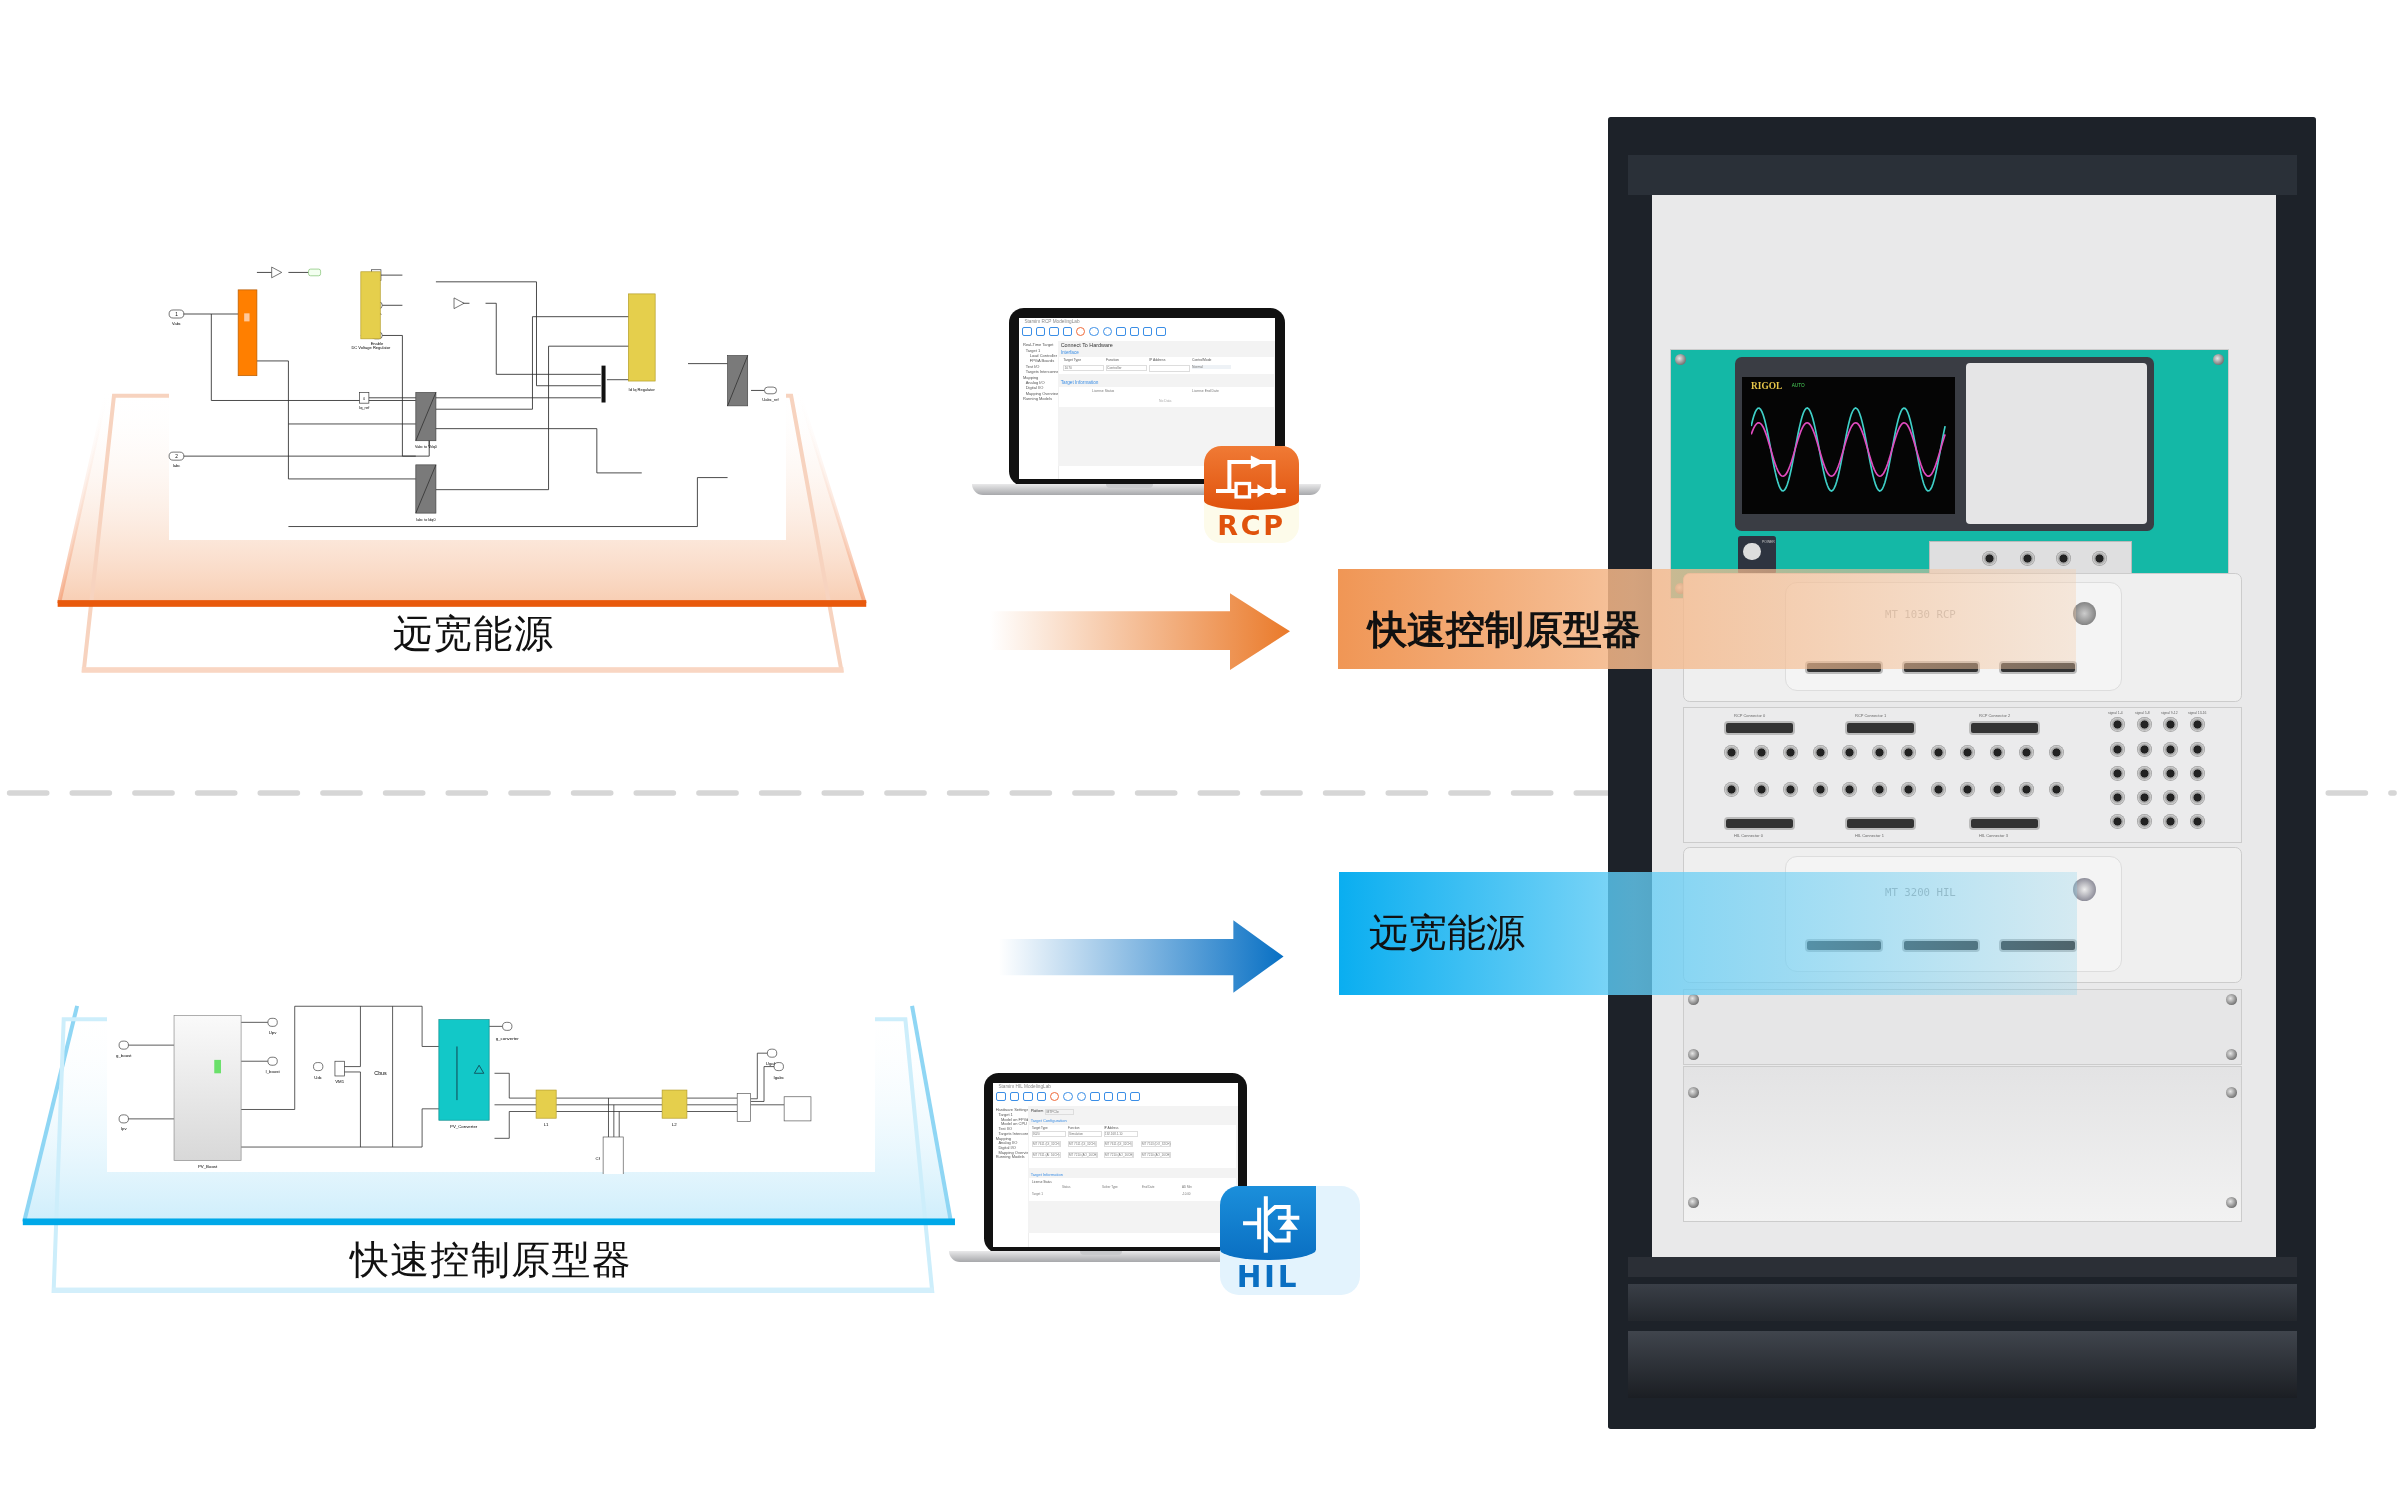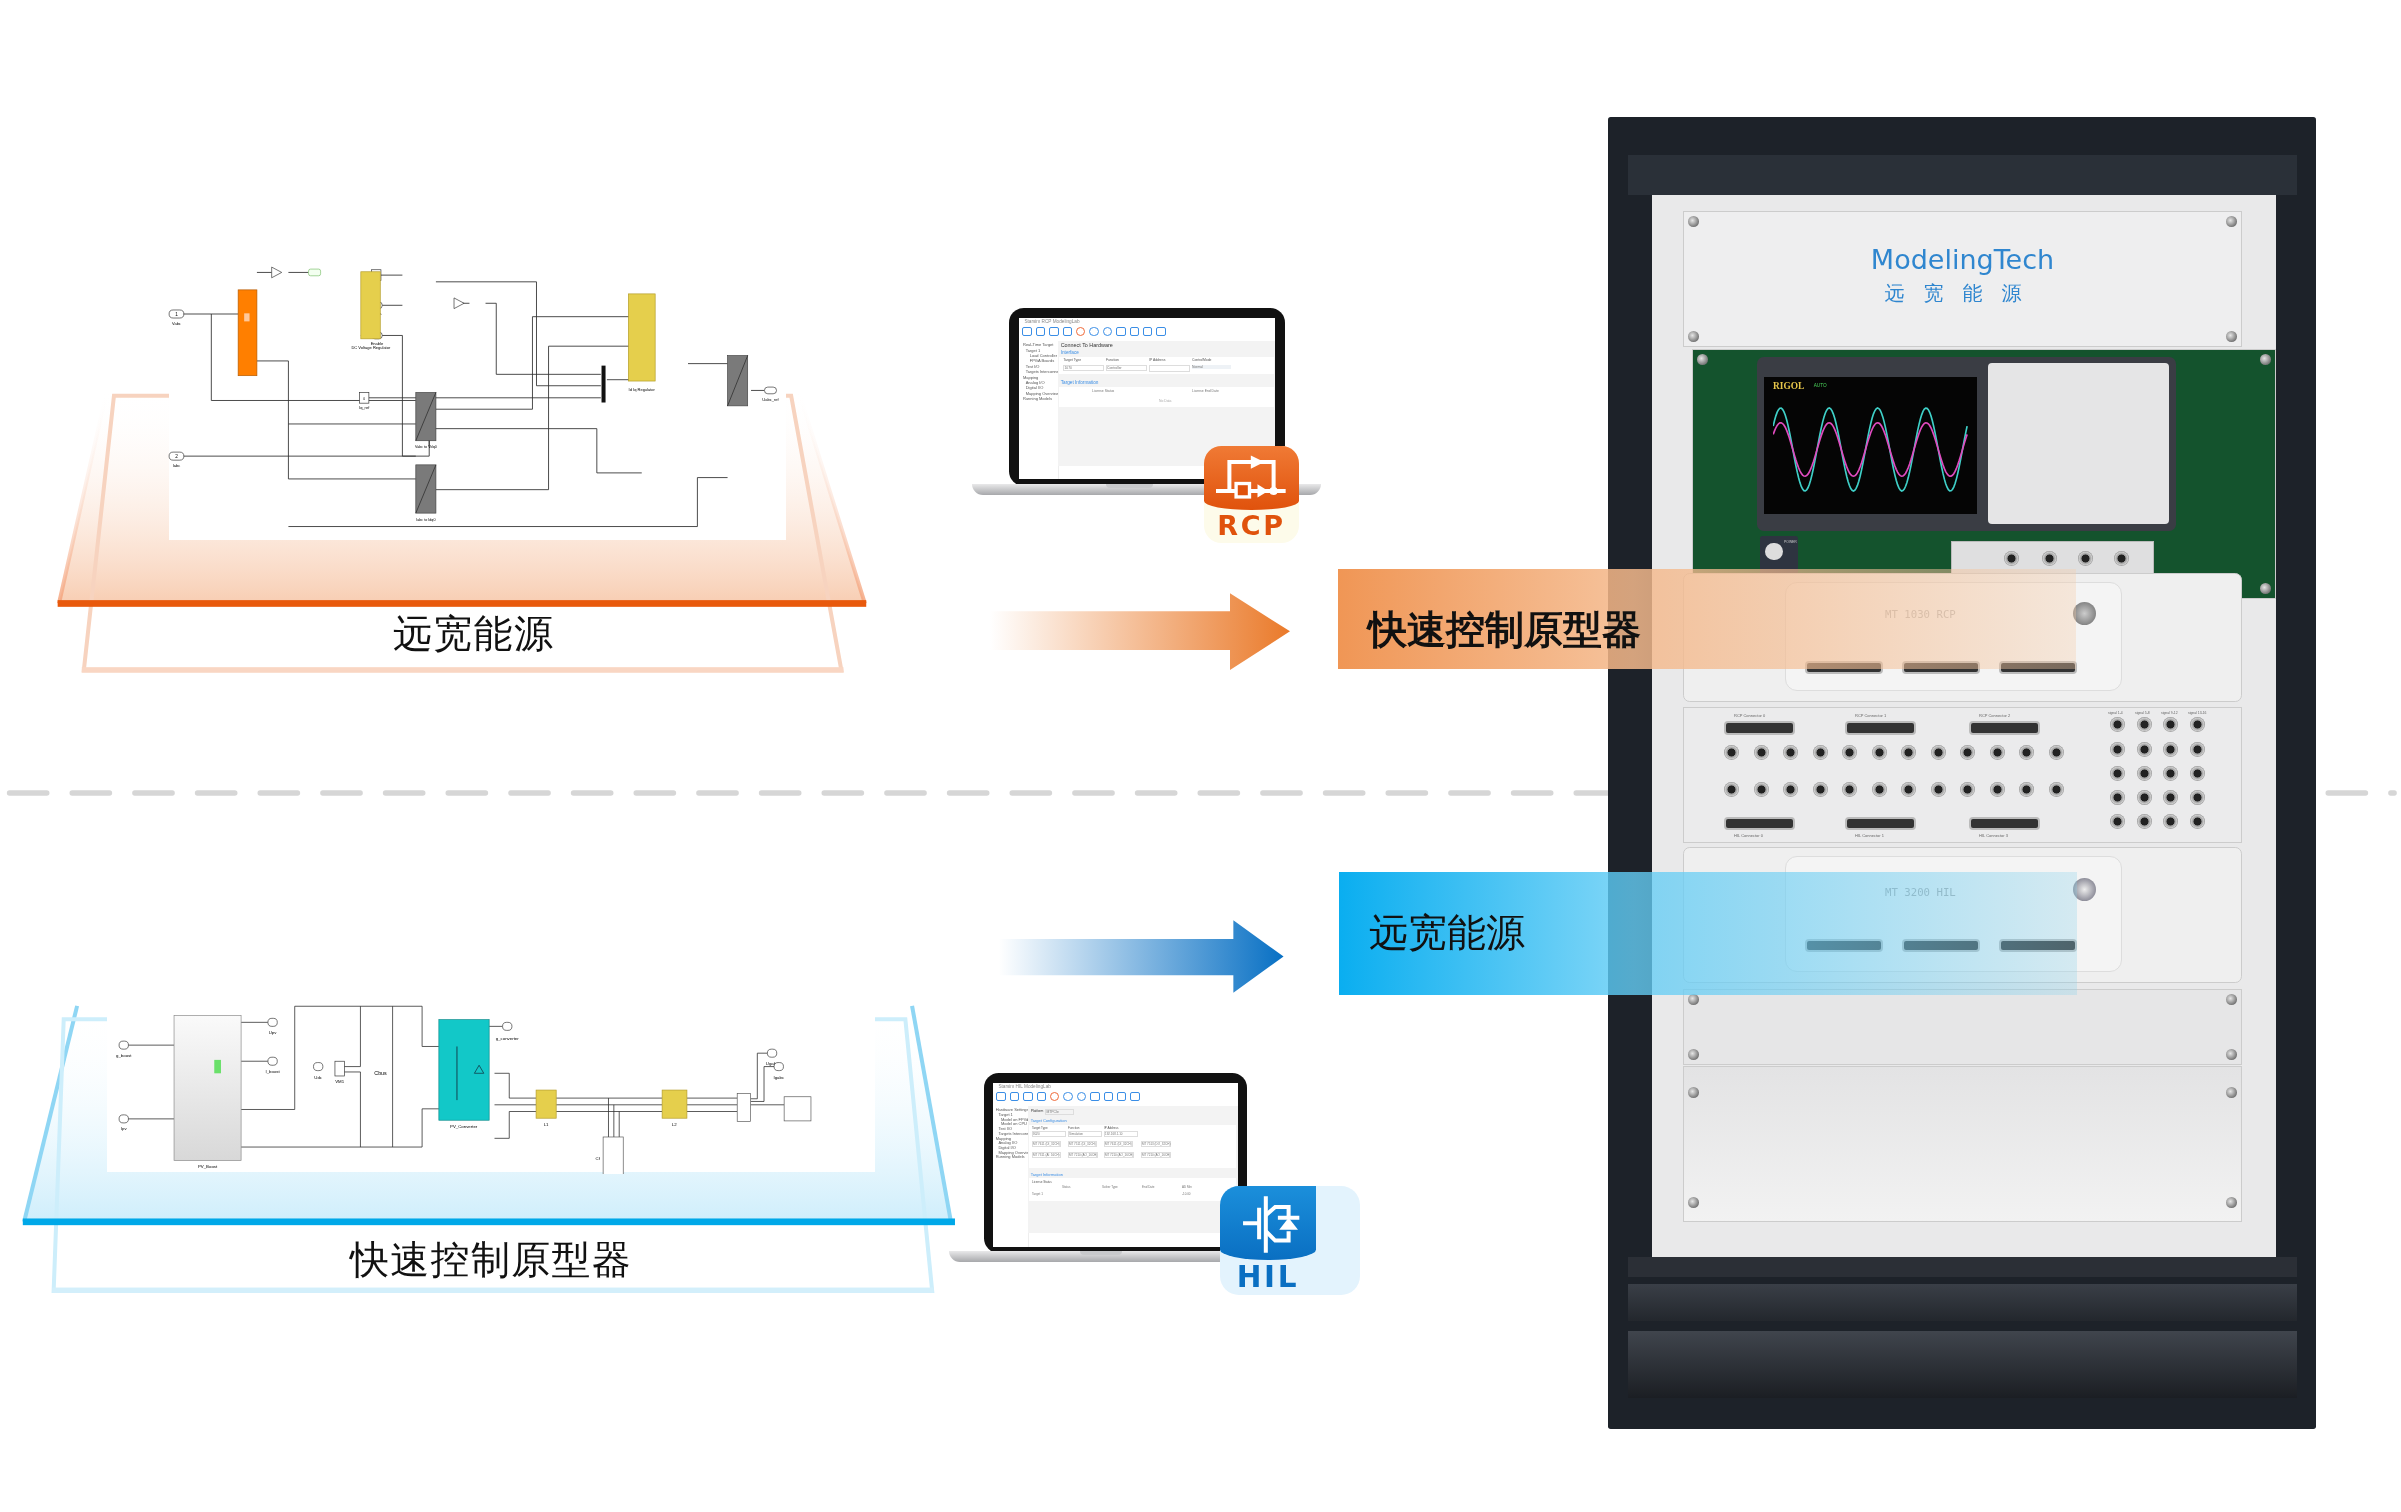--- a/index.html
+++ b/index.html
@@ -410,30 +410,22 @@
       </linearGradient>
     </defs>
   <polygon points="0,30 350,30 350,2 425,56 350,110 350,84 0,84" fill="url(#ag2)"></polygon>
 </svg>
 
 <div class="abs" style="left:1608px;top:117px;width:708px;height:1312px;">
   <div class="rack-frame" style="left:0;top:0;width:708px;height:1312px;border-radius:2.7px;"></div>
   <div class="abs" style="left:20px;top:38px;width:669px;height:40px;background:#2a3038;"></div>
   <div class="abs" style="left:44px;top:78px;width:624px;height:1073px;background:#e9e9ea;"></div>
 
-  <div class="abs" style="left:75px;top:94px;width:557px;height:134px;background:#eeeeef;border:0.7px solid #ccc;">
-    <div class="screw" style="left:4px;top:4px"></div>
-      <div class="screw" style="right:4px;top:4px"></div>
-    <div class="screw" style="left:4px;bottom:4px"></div>
-      <div class="screw" style="right:4px;bottom:4px"></div>
-    <div class="abs" style="left:0;top:32px;width:557px;text-align:center;font-family:'DejaVu Sans',sans-serif;font-size:27px;color:#2f86cf;">ModelingTech</div>
-    <div class="abs" style="left:0;top:68px;width:557px;text-align:center;font-family:'DejaVu Sans',sans-serif;font-size:20px;color:#2f86cf;letter-spacing:19px;">远宽能源</div>
-  </div>
-
-  <div class="abs" style="left:84px;top:232px;width:557px;height:248px;background:#14532d;border:0.7px solid #ccc;padding-left:25px;">
+
+  <div class="abs" style="left:62px;top:232px;width:557px;height:248px;background:#14b8a6;border:0.7px solid #ccc;">
     <div class="screw" style="left:4px;top:4px"></div>
       <div class="screw" style="right:4px;top:4px"></div>
     <div class="screw" style="left:4px;bottom:4px"></div>
       <div class="screw" style="right:4px;bottom:4px"></div>
     <div class="abs" style="left:64px;top:6.7px;width:419px;height:174px;background:#3a3d44;border-radius:6.7px;">
       <div class="abs" style="left:6.7px;top:20px;width:213px;height:137px;background:#050505;">
         <div class="abs" style="left:9.4px;top:4px;font-family:'Liberation Serif',serif;font-weight:bold;font-size:9.4px;color:#e7c64a;">RIGOL</div>
         <div class="abs" style="left:50px;top:6px;font-size:4.7px;color:#4bd65b;font-family:'Liberation Sans',sans-serif;">AUTO</div>
         <svg class="abs" style="left:9.4px;top:19px" width="201" height="107" viewBox="0 0 300 160">
           <path id="wave1" fill="none" stroke="#3fd0c8" stroke-width="2.5" d="M0,45.0L2,36.7L4,29.7L6,24.2L8,20.4L10,18.3L12,18.1L14,19.8L16,23.3L18,28.5L20,35.2L22,43.2L24,52.4L26,62.4L28,72.9L30,83.6L32,94.2L34,104.4L36,113.9L38,122.3L40,129.5L42,135.2L44,139.2L46,141.5L48,141.9L50,140.5L52,137.2L54,132.3L56,125.8L58,117.8L60,108.8L62,98.9L64,88.4L66,77.7L68,67.1L70,56.8L72,47.2L74,38.7L76,31.3L78,25.4L80,21.2L82,18.7L84,18.0L86,19.2L88,22.3L90,27.0L92,33.4L94,41.1L96,50.0L98,59.8L100,70.2L102,80.9L104,91.6L106,101.9L108,111.6L110,120.3L112,127.9L114,133.9L116,138.4L118,141.1L120,142.0L122,141.0L124,138.2L126,133.7L128,127.5L130,119.9L132,111.2L134,101.5L136,91.1L138,80.4L140,69.7L142,59.3L144,49.6L146,40.7L148,33.0L150,26.7L152,22.1L154,19.1L156,18.0L158,18.8L160,21.3L162,25.7L164,31.6L166,39.0L168,47.7L170,57.3L172,67.6L174,78.2L176,89.0L178,99.4L180,109.3L182,118.3L184,126.1L186,132.6L188,137.4L190,140.6L192,142.0L194,141.4L196,139.1L198,135.0L200,129.2L202,122.0L204,113.5L206,104.0L208,93.7L210,83.1L212,72.4L214,61.9L216,51.9L218,42.8L220,34.8L222,28.2L224,23.1L226,19.7L228,18.1L230,18.4L232,20.5L234,24.4L236,30.0L238,37.1L240,45.4L242,54.8L244,65.0L246,75.6L248,86.3L250,96.8L252,106.9L254,116.1L256,124.3L258,131.1L260,136.4L262,140.0L264,141.8L266,141.7L268,139.8L270,136.2L272,130.8L274,123.9L276,115.7L278,106.4L280,96.3L282,85.8L284,75.0L286,64.5L288,54.3L290,45.0"></path>

